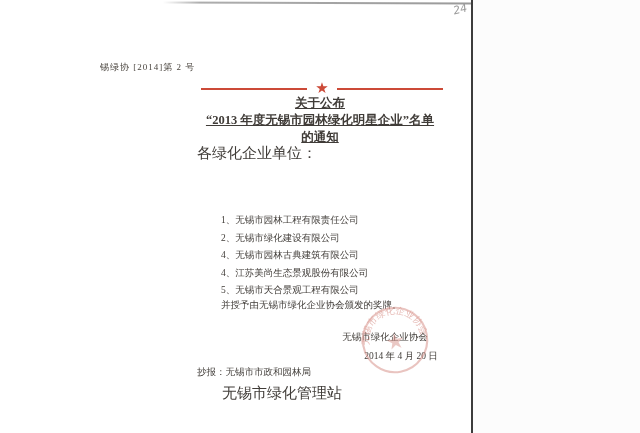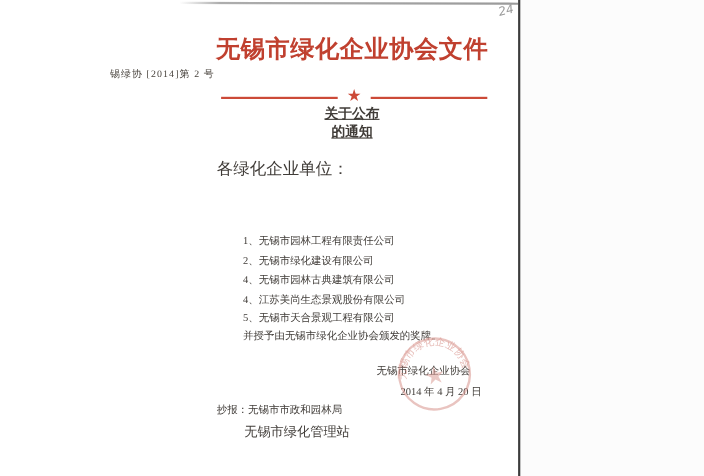--- a/index.html
+++ b/index.html
@@ -77,43 +77,43 @@
   
   .sig-org  { position: absolute; left: 300px; top: 331px; width: 170px; text-align: center; font-size: 9.5px; }
   .sig-date { position: absolute; left: 316px; top: 350px; width: 170px; text-align: center; font-size: 9.5px; }
   .seal {
     position: absolute; left: 356px; top: 301px; width: 78px; height: 78px;
     transform: rotate(-10deg); opacity: 0.8; pointer-events: none;
   }
 
   
   .cc-line1 { position: absolute; left: 197px; top: 366px; font-size: 9.5px; }
-  .cc-line2 { position: absolute; left: 222px; top: 384px; font-size: 12px; }
+  .cc-line2 { position: absolute; left: 222px; top: 384px; font-size: 15px; }
 </style>
 </head>
 <body>
 
 <div class="photo">
 
   <div class="page-top-edge"></div>
   <div class="right-strip"></div>
   <div class="page-right-edge"></div>
   <div class="handwritten-number">24</div>
 
-  <div class="doc-title" id="docTitle" style="color: rgb(192, 64, 47);">无锡市绿化企业协会文件</div>
   <div class="doc-number">锡绿协 [2014]第 2 号</div>
 
   <div class="divider">
     <span class="line left" style="background: rgb(204, 74, 56);"></span>
     <span class="star" style="color: rgb(204, 74, 56);">★</span>
     <span class="line right" style="background: rgb(204, 74, 56);"></span>
   </div>
 
   <div class="subject">
     <div>关于公布</div>
+    <div>“2013 年度无锡市园林绿化明星企业”名单</div>
     <div>的通知</div>
   </div>
 
   <div class="salutation">各绿化企业单位：</div>
 
   <ul class="winners">
     <li>1、无锡市园林工程有限责任公司</li>
     <li>2、无锡市绿化建设有限公司</li>
     <li>4、无锡市园林古典建筑有限公司</li>
     <li>4、江苏美尚生态景观股份有限公司</li>

